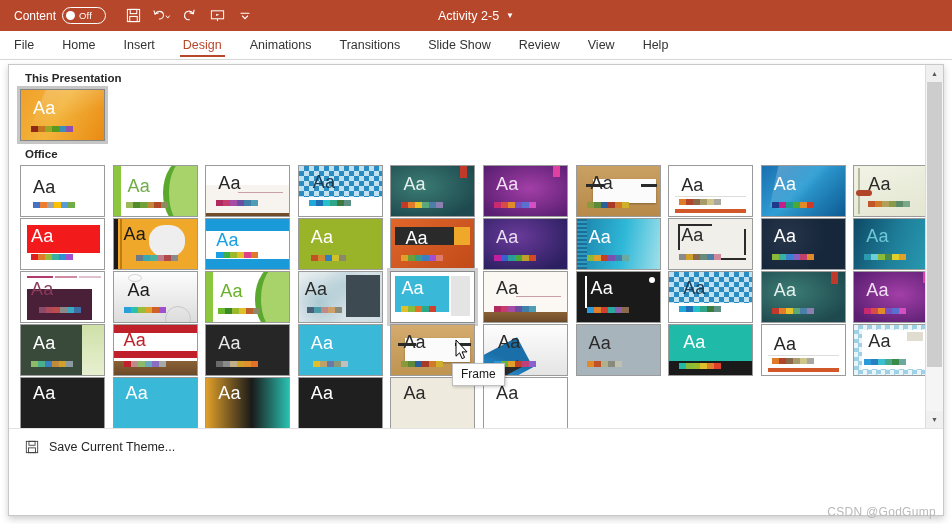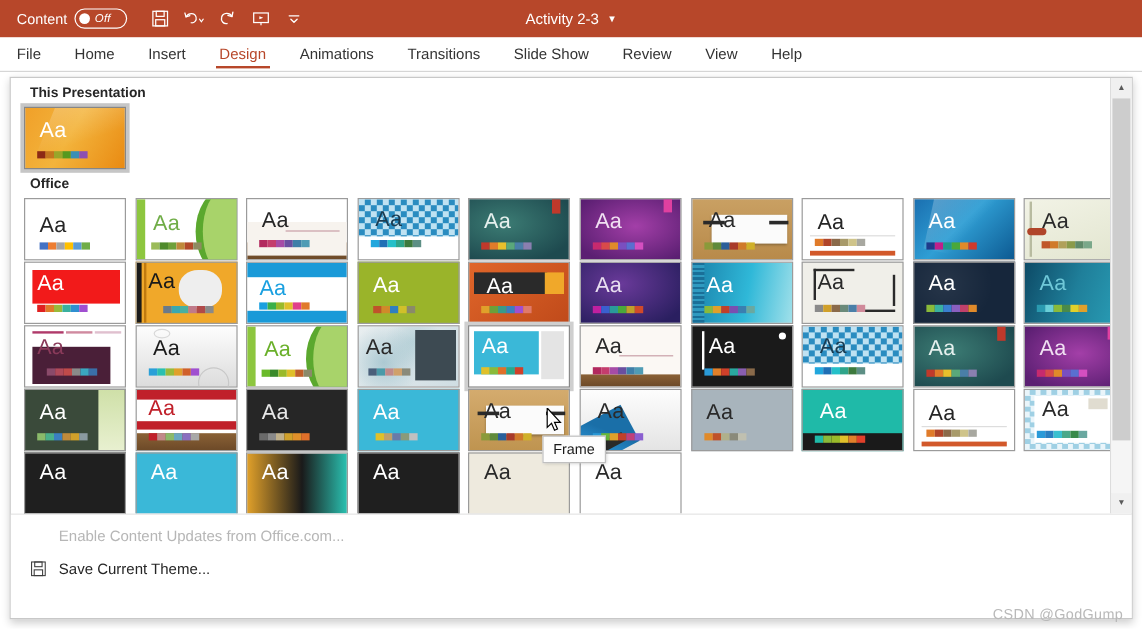--- a/index.html
+++ b/index.html
@@ -13,21 +13,21 @@
   }
 
   
   .titlebar{
     height:31px; background:#b7472a; display:flex; align-items:center;
     color:#fff; position:relative;
   }
   .autosave-label{ font-size:12px; margin-left:14px; color:#fff; }
   .autosave-toggle{
     width:44px;height:17px;border:1.3px solid #fff;border-radius:9px;
-    margin-left:6px;display:flex;align-items:center;position:relative;font-style:italic;
+    margin-left:6px;display:flex;align-items:center;position:relative;
   }
   .autosave-knob{ width:9px;height:9px;border-radius:50%;background:#fff;margin-left:3px; }
   .autosave-off{ font-size:9.5px;color:#fff;margin-left:4px;letter-spacing:.2px; }
   .qat{ display:flex;align-items:center;margin-left:14px;gap:2px; }
   .qat-btn{
     width:26px;height:24px;display:flex;align-items:center;justify-content:center;
     cursor:default;
   }
   .qat-btn svg{ display:block; }
   .doc-title-wrap{
@@ -172,21 +172,21 @@
     </div>
     <div class="qat-btn">
       <svg width="14" height="13" viewBox="0 0 14 13" fill="none" stroke="#fff" stroke-width="1.1" stroke-linecap="round">
         <path d="M3 4.2 H11"></path>
         <path d="M4.4 7 L7 9.6 L9.6 7"></path>
       </svg>
     </div>
   </div>
 
   <div class="doc-title-wrap">
-    <span class="doc-title">Activity 2-3</span>
+    <span class="doc-title">Activity 2-5</span>
     <span class="title-caret">▼</span>
   </div>
 
 </div>
 
 <div class="ribbon-tabs" id="tabbar">
     <div class="tab">File</div>
     <div class="tab">Home</div>
     <div class="tab">Insert</div>
     <div class="tab active">Design</div>
@@ -756,23 +756,20 @@
       <div class="sc-arrow">▲</div>
       <div class="sc-track">
         <div class="sc-thumb"></div>
       </div>
       <div class="sc-arrow">▼</div>
     </div>
   </div>
 
   <div class="menu-sep"></div>
   <div class="menu-area" id="menu">
-      <div class="menu-item disabled">
-        <span class="menu-label">Enable Content Updates from Office.com...</span>
-      </div>
       <div class="menu-item">
         <span class="menu-ico">
           <svg width="14" height="14" viewBox="0 0 16 16" fill="none" stroke="#3a3a3a" stroke-width="1">
             <rect x="1.5" y="1.5" width="13" height="13"></rect>
             <rect x="4.5" y="1.5" width="7" height="4.5"></rect>
             <rect x="4" y="9" width="8" height="5.5"></rect>
           </svg>
         </span>
         <span class="menu-label">Save Current Theme...</span>
       </div>

